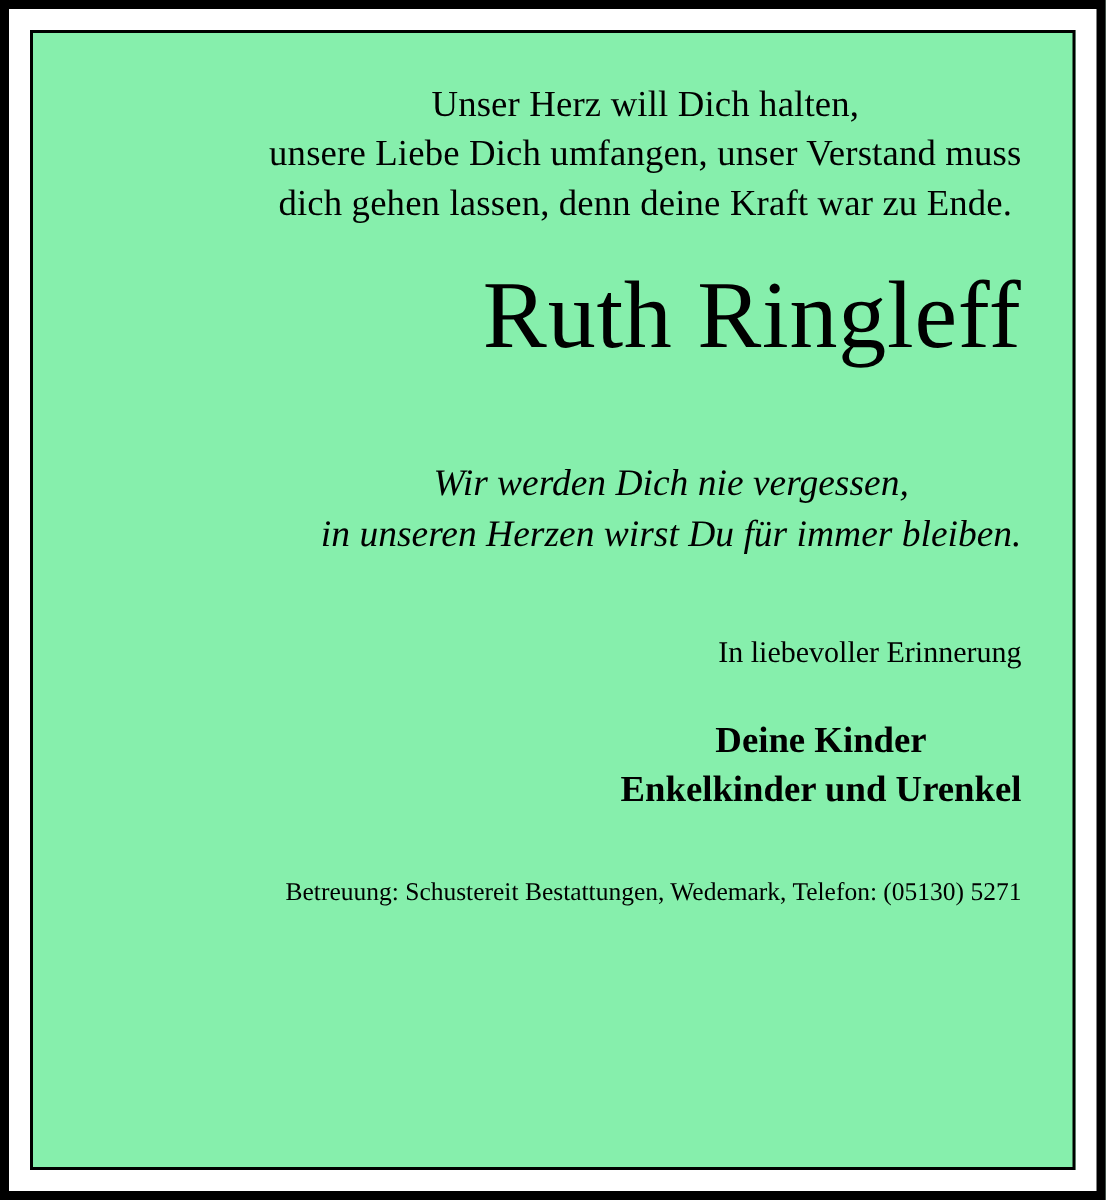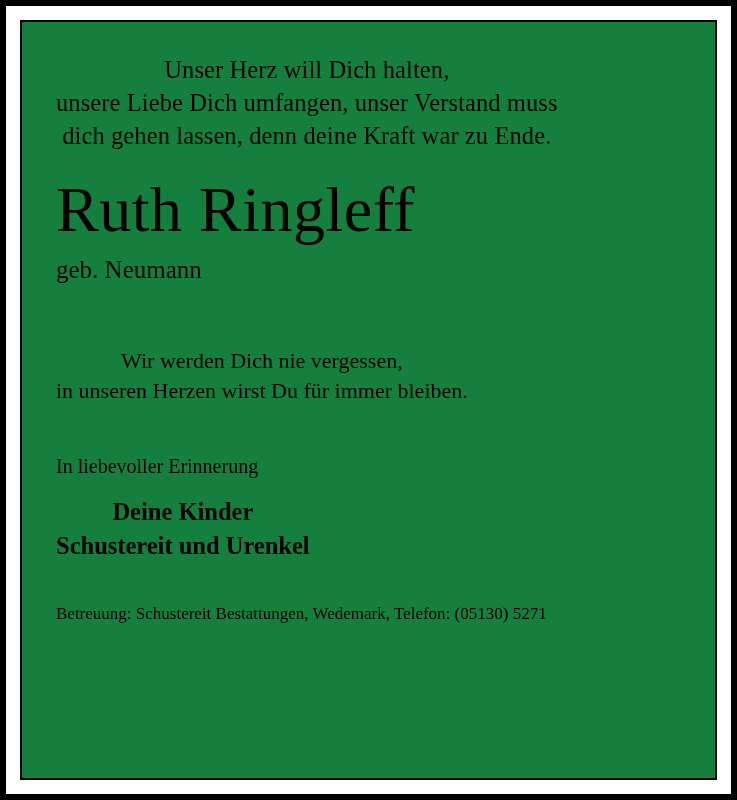--- a/index.html
+++ b/index.html
@@ -20,25 +20,25 @@
     height: 800px;
     background: #ffffff;
     border: 6px solid #000000;
     padding: 14px;
   }
   .inner-frame {
     box-sizing: border-box;
     width: 100%;
     height: 100%;
     border: 2px solid #000000;
-    background: #15803d;
+    background: #86efac;
     padding: 22px 34px 16px 34px;
     display: flex;
     flex-direction: column;
-    align-items: flex-start;
+    align-items: flex-end;
     text-align: center;
   }
   .verse {
     font-size: 24.5px;
     line-height: 1.34;
     letter-spacing: 0.1px;
     margin-top: 10px;
   }
   .verse .line {
     display: block;
@@ -58,36 +58,37 @@
   .dates {
     font-size: 25.5px;
     margin-top: 14px;
     white-space: nowrap;
   }
   .dates .gap {
     display: inline-block;
     width: 38px;
   }
   .memorial {
-    font-size: 22px;
+    font-size: 25px;
     line-height: 1.36;
     margin-top: 62px;
+    font-style: italic;
   }
   .memorial .line {
     display: block;
     white-space: nowrap;
   }
   .loving {
     font-size: 20px;
     margin-top: 50px;
   }
   .family {
     font-size: 24.5px;
     font-weight: 700;
-    margin-top: 17px;
+    margin-top: 30px;
     line-height: 1.35;
   }
   .family .line {
     display: block;
   }
   .ceremony {
     font-size: 24px;
     line-height: 1.36;
     margin-top: 45px;
   }
@@ -107,32 +108,31 @@
   <div class="inner-frame">
 
     <div class="verse">
       <span class="line">Unser Herz will Dich halten,</span>
       <span class="line">unsere Liebe Dich umfangen, unser Verstand muss</span>
       <span class="line">dich gehen lassen, denn deine Kraft war zu Ende.</span>
     </div>
 
     <div class="name">Ruth Ringleff</div>
 
-    <div class="birth-name">geb. Neumann</div>
 
 
     <div class="memorial">
       <span class="line">Wir werden Dich nie vergessen,</span>
       <span class="line">in unseren Herzen wirst Du für immer bleiben.</span>
     </div>
 
     <div class="loving">In liebevoller Erinnerung</div>
 
     <div class="family">
       <span class="line">Deine Kinder</span>
-      <span class="line">Schustereit und Urenkel</span>
+      <span class="line">Enkelkinder und Urenkel</span>
     </div>
 
 
     <div class="footer">Betreuung: Schustereit Bestattungen, Wedemark, Telefon: (05130) 5271</div>
 
   </div>
 </div>
 
 </body></html>

